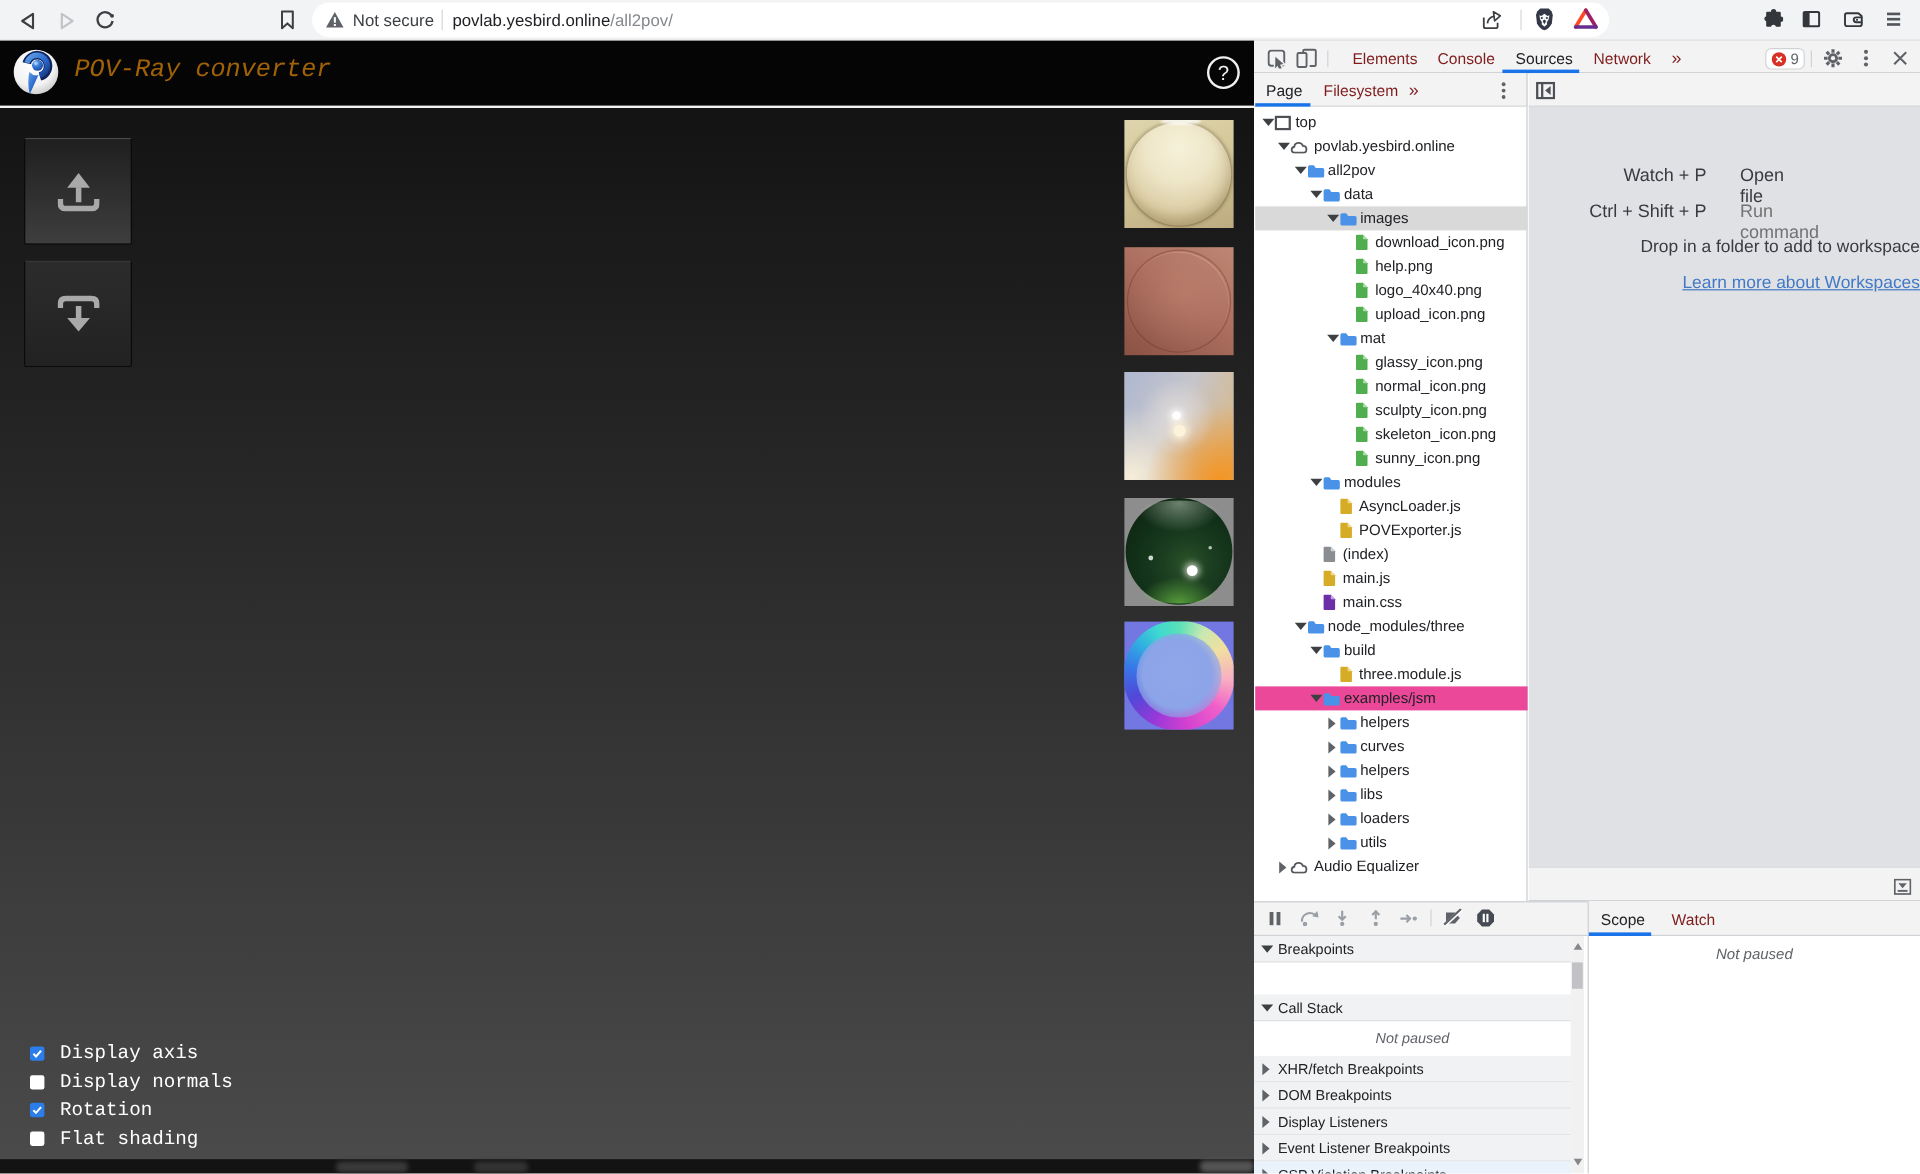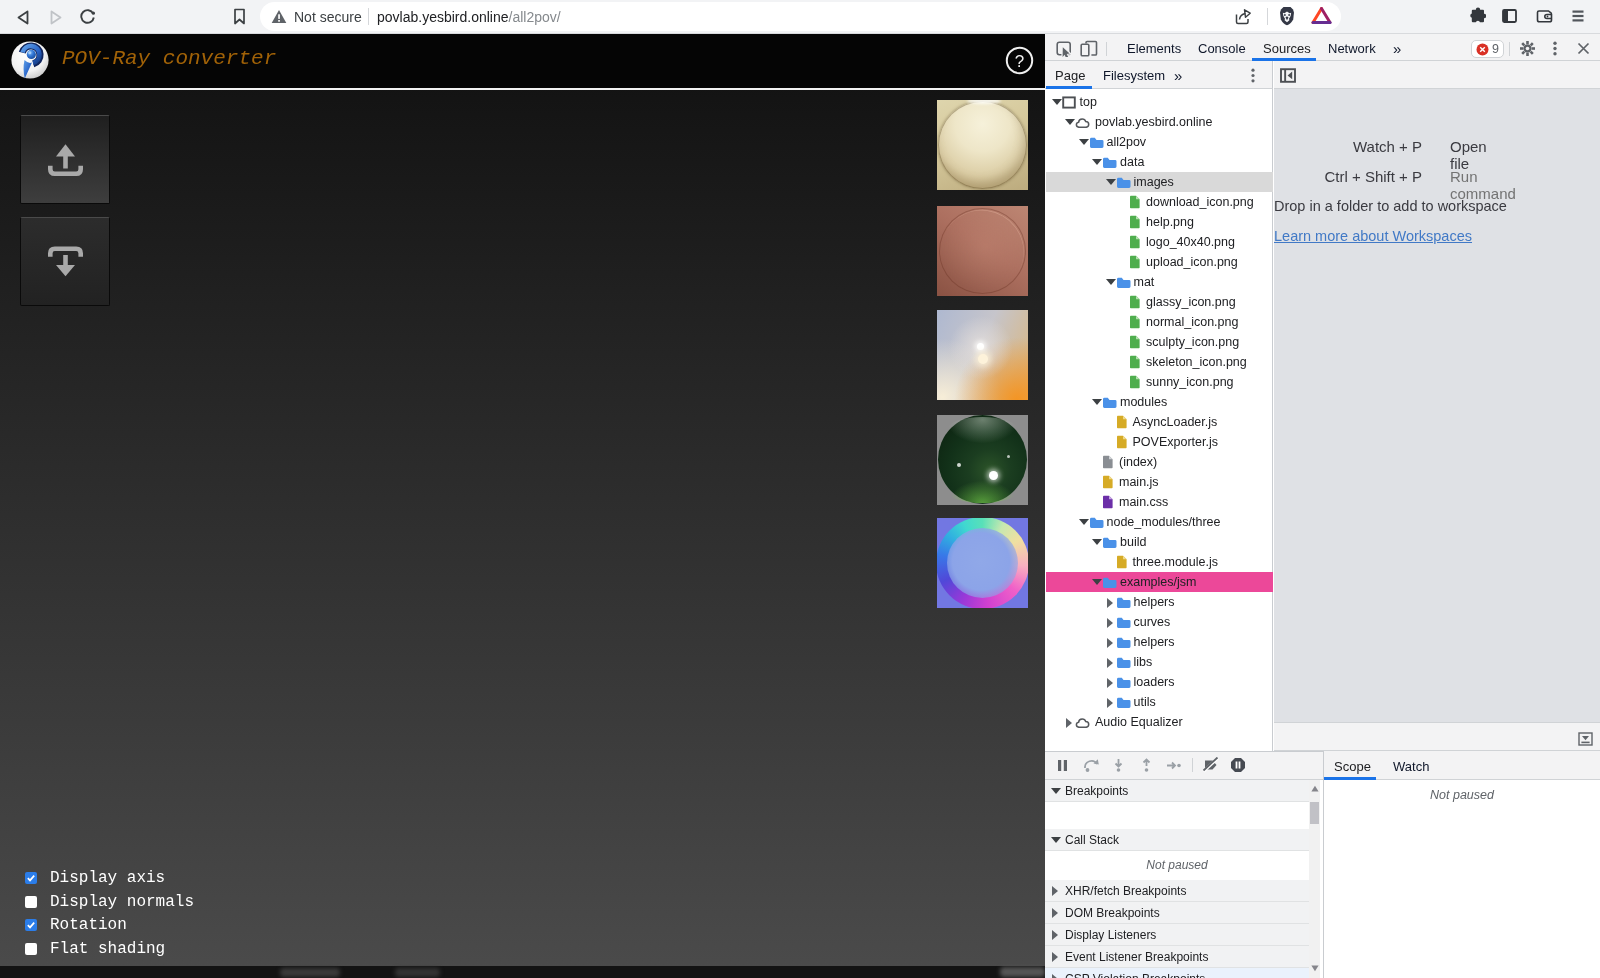--- a/index.html
+++ b/index.html
@@ -20,27 +20,27 @@
 .thumb{left:937px;width:91px;height:90px;overflow:hidden}
 .cb{left:25px;width:12px;height:12px;border-radius:2px}
 .cb.on{background:#2b7de9}
 .cb.off{background:#fff}
 .cbl{left:50px;font-family:"Liberation Mono",monospace;font-size:16px;color:#fff}
 .ck{position:absolute;left:1px;top:1px;width:10px;height:10px}
 .toolrow{background:#f3f3f4}
 #dtrow1{left:1045px;top:34px;width:555px;height:27px;border-bottom:1px solid #d0d3d6}
 #dtrow2l{left:1045px;top:61px;width:228px;height:28px;border-bottom:1px solid #d0d3d6;border-right:1px solid #c9ccd0}
 #dtrow2r{left:1274px;top:61px;width:326px;height:28px;border-bottom:1px solid #d0d3d6}
-.dtab{font-size:13px;color:#0f172a}
+.dtab{font-size:13px;color:#7f1d1d}
 .dtab.sel{color:#202124}
 .blueline{background:#1a73e8;height:3px}
 #navpane{left:1045px;top:89px;width:228px;height:662px;background:#fff;border-right:1px solid #c9ccd0}
 #editor{left:1274px;top:89px;width:326px;height:633px;background:#dfe1e5}
 #edbar{left:1274px;top:722px;width:326px;height:29px;background:#f3f3f4;border-top:1px solid #d0d3d6;border-bottom:1px solid #d0d3d6}
-.erow{width:326px;text-align:left;color:#333;font-size:16.5px}
+.erow{width:326px;text-align:right;color:#333;font-size:16.5px}
 #dbg{left:1045px;top:751px;width:555px;height:227px;background:#fff}
 #dbgbar{left:1045px;top:751px;width:278px;height:29px;background:#f3f3f4;border-top:1px solid #c9ccd0;border-bottom:1px solid #d0d3d6}
 .sechead{left:1045px;width:264px;height:22px;border-bottom:1px solid #e0e2e3;background:#f1f2f3}
 .sechead span{position:absolute;left:20px;top:4px;color:#202124;font-size:12px}
 .cent{left:1045px;width:264px;text-align:center;font-style:italic;color:#5f6368;font-size:12px}
 #dbgdiv{left:1323px;top:751px;width:1px;height:227px;background:#c9ccd0}
 #scopehead{left:1324px;top:751px;width:276px;height:29px;background:#f3f3f4;border-bottom:1px solid #d0d3d6}
 #sbar{left:1309px;top:780px;width:11px;height:198px;background:#f1f1f1}
 #sthumb{left:1310px;top:802px;width:9px;height:22px;background:#c1c1c6}
 .tri-d{width:0;height:0;border-left:5px solid transparent;border-right:5px solid transparent;border-top:6px solid #3c4043}

